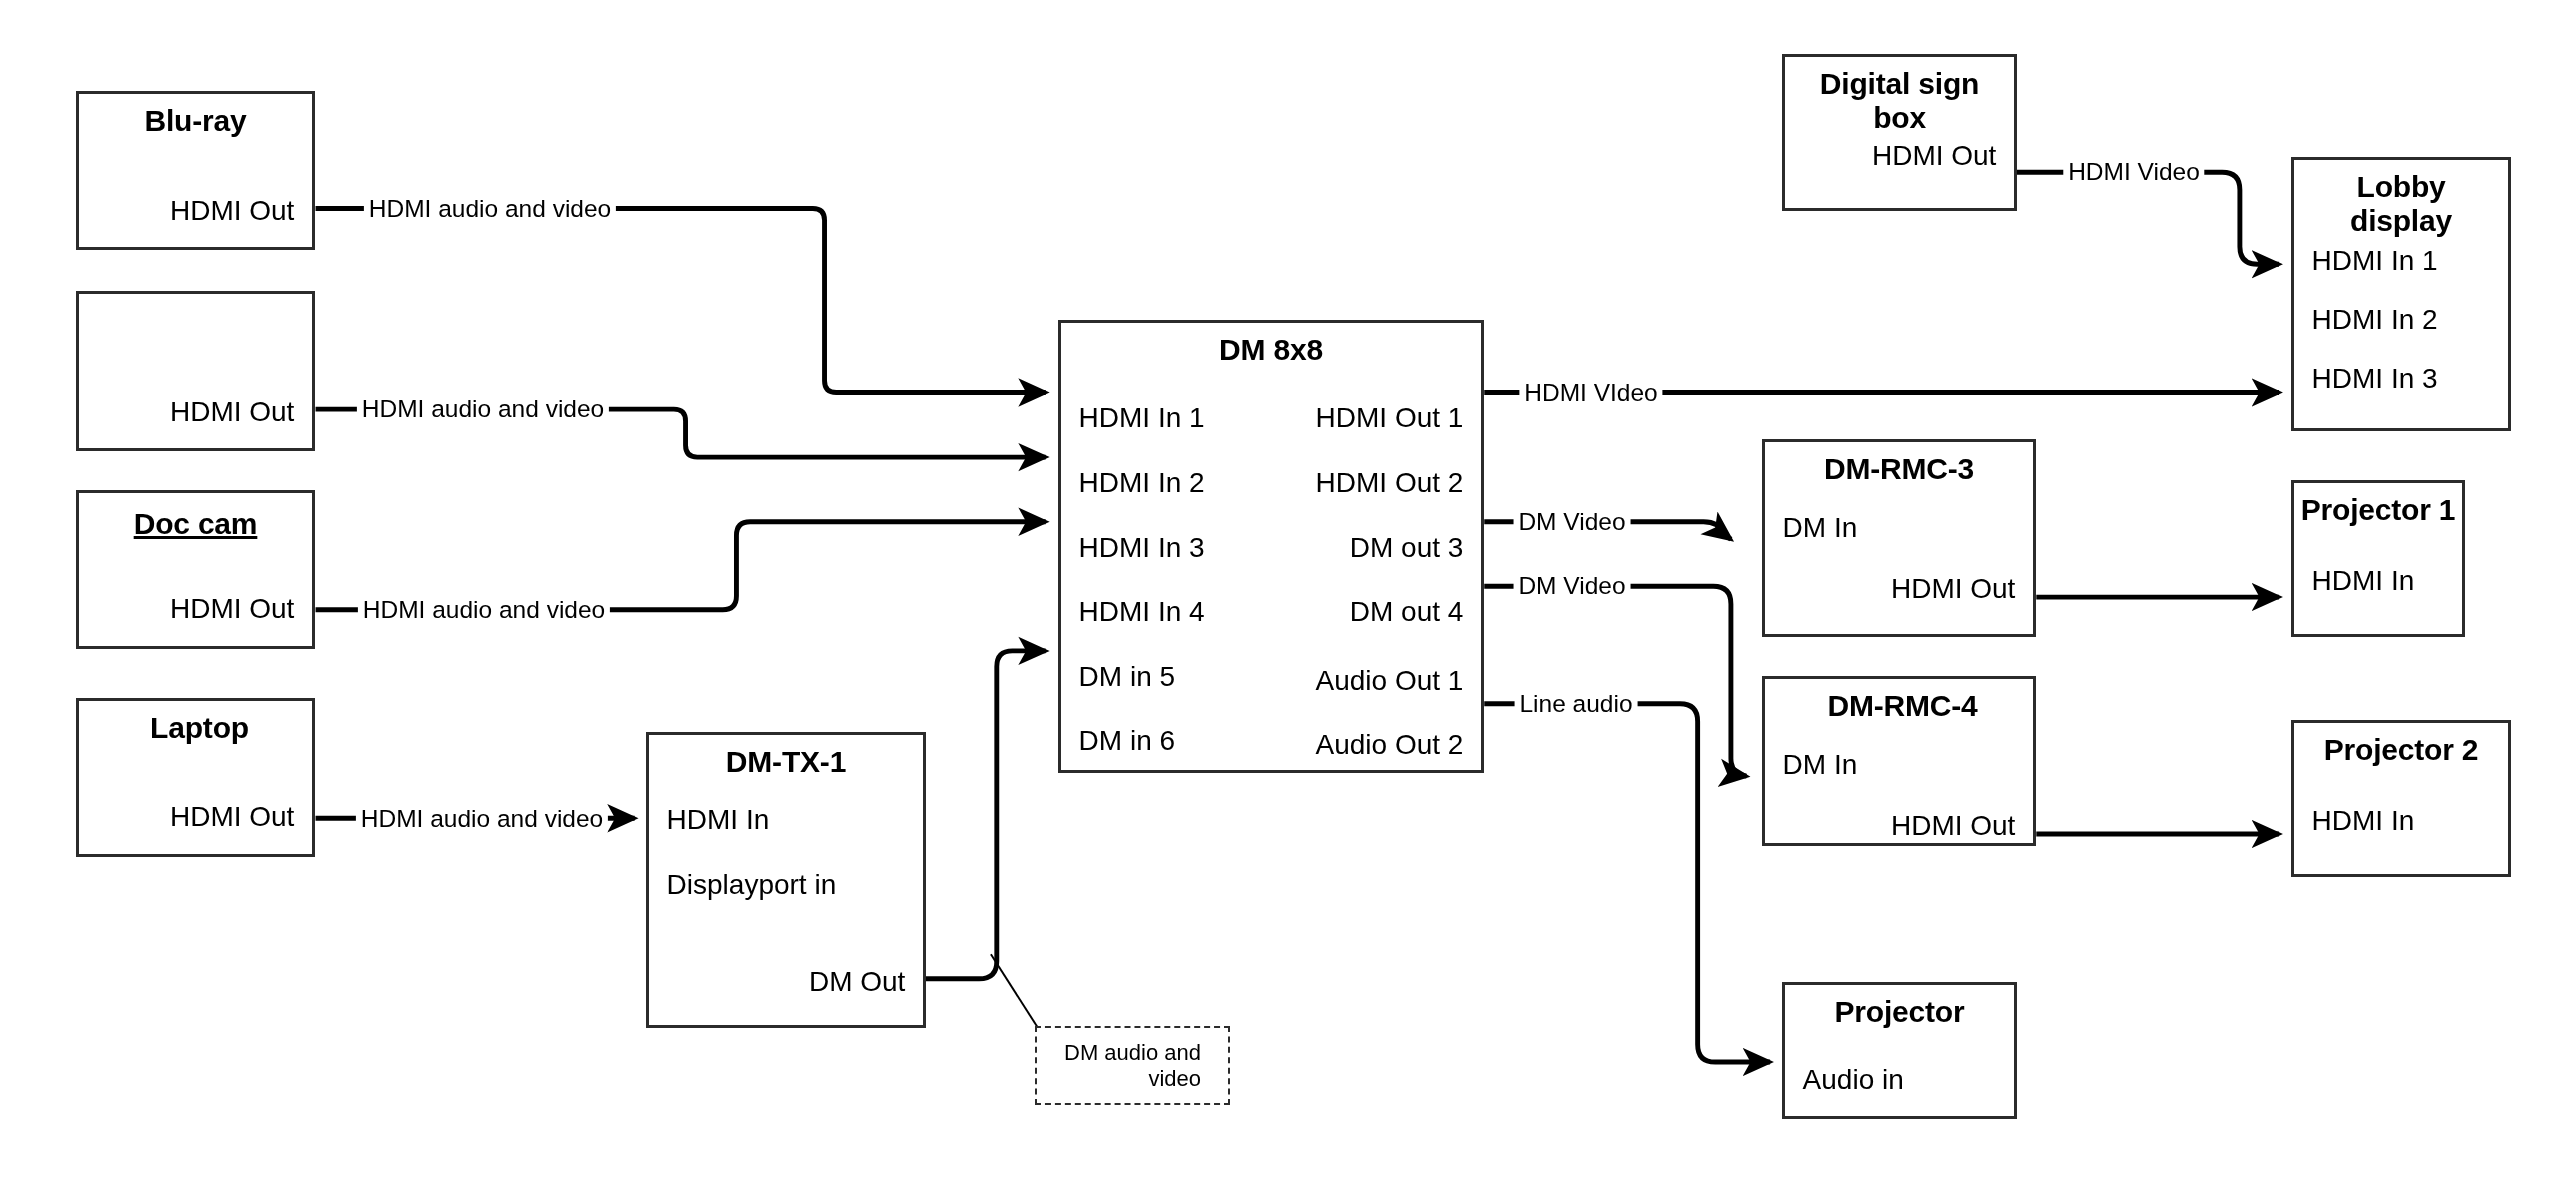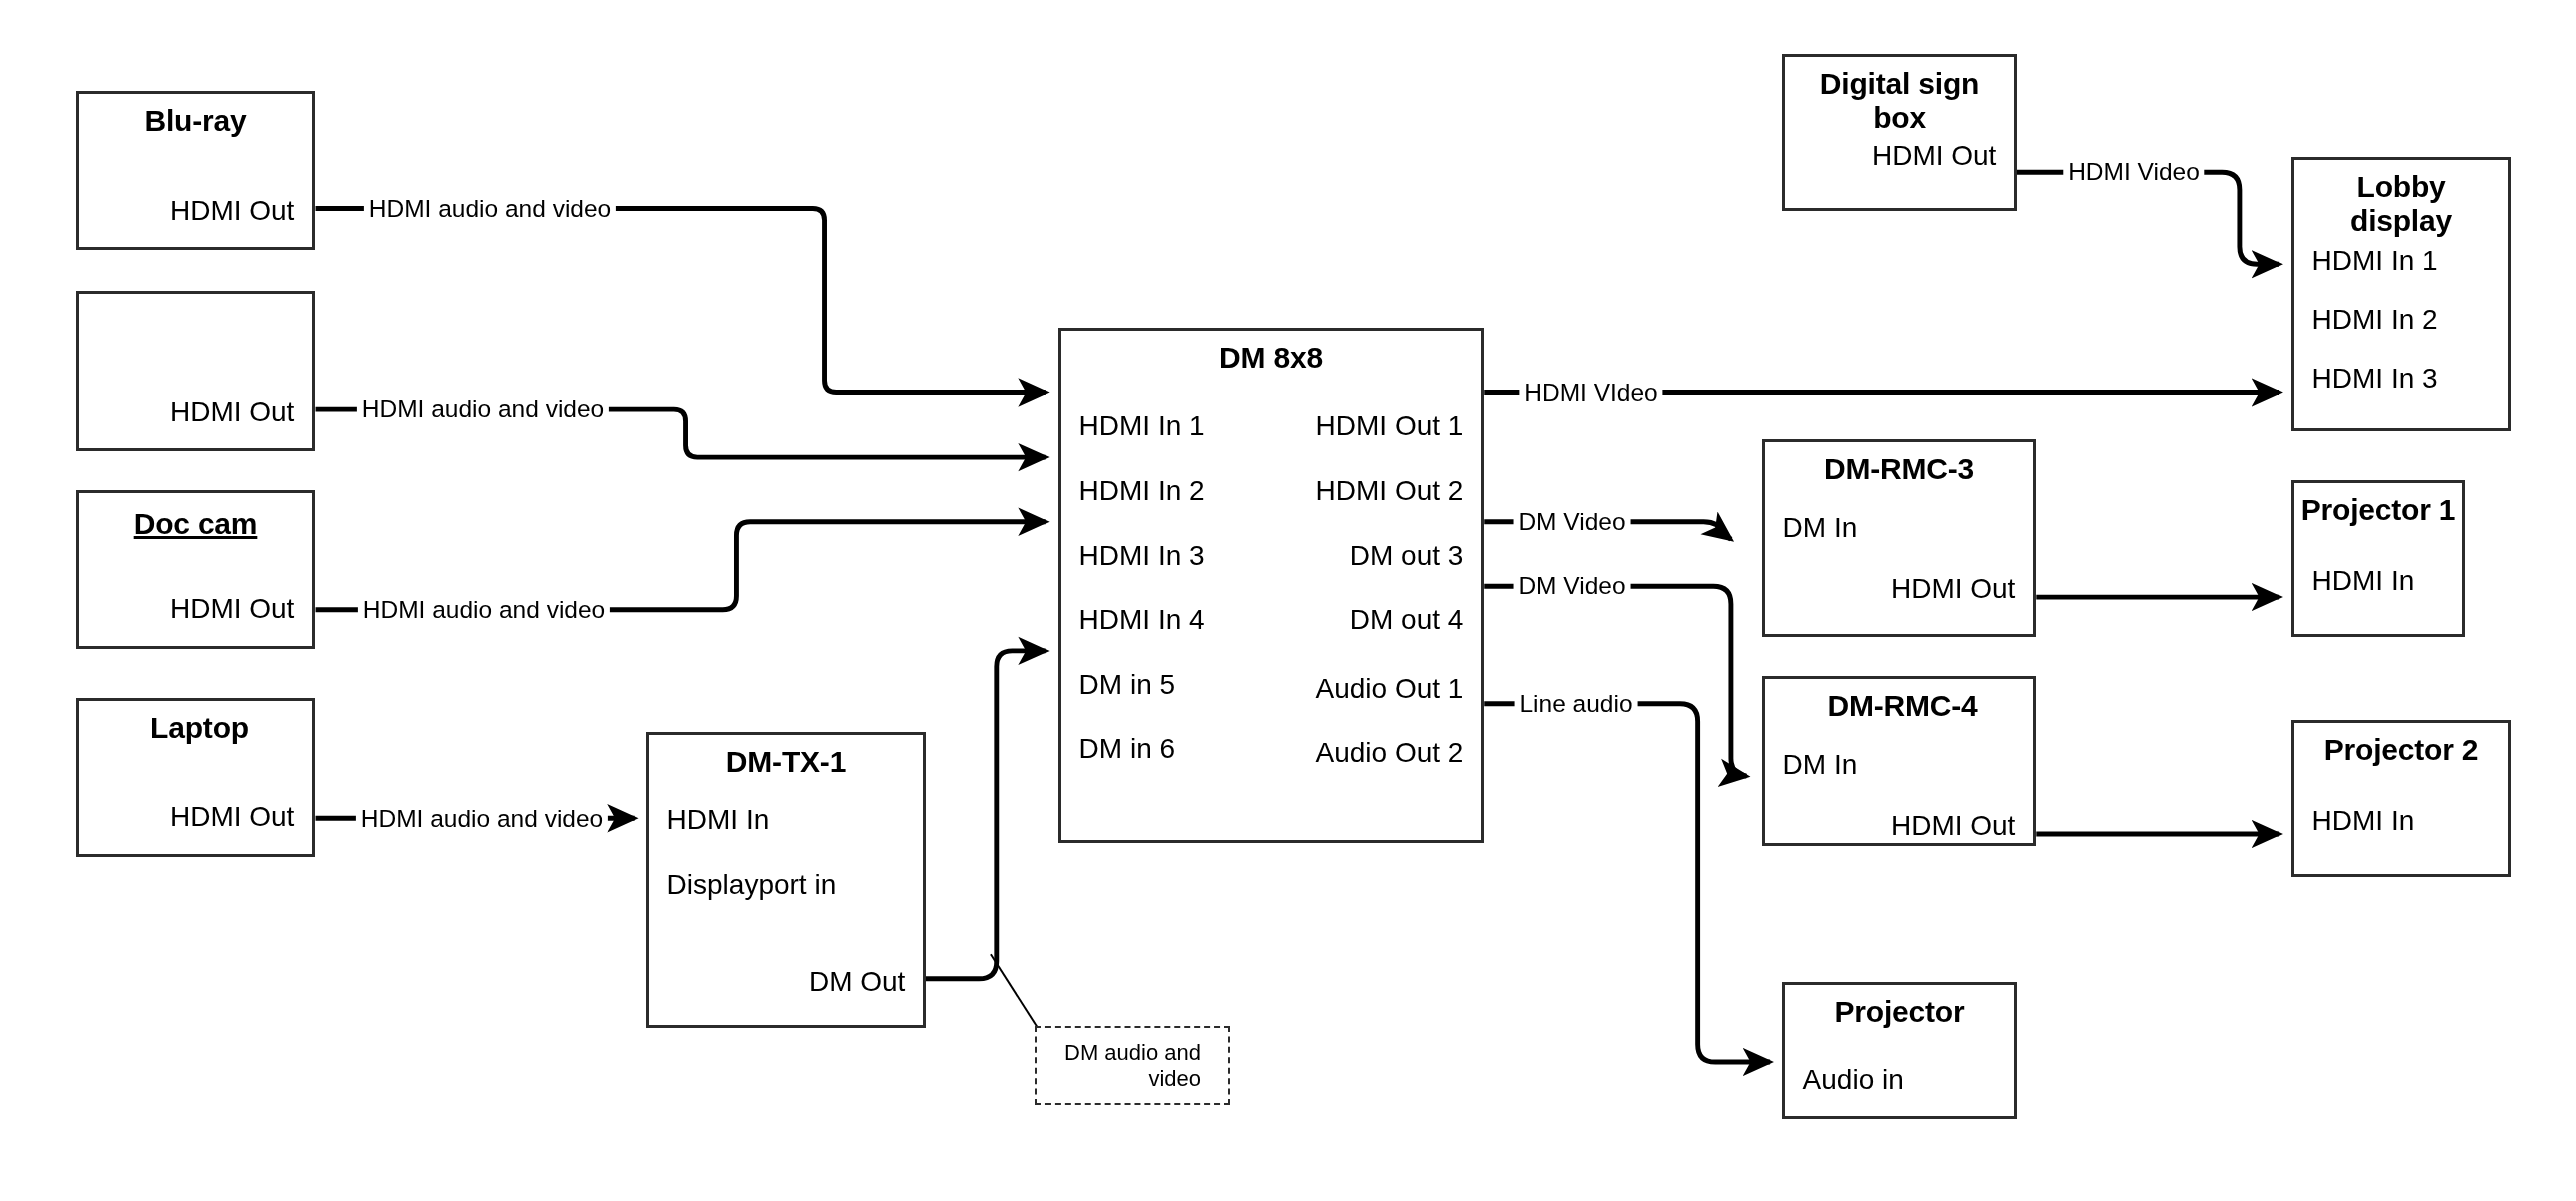--- a/index.html
+++ b/index.html
@@ -129,21 +129,21 @@
       <div class="node" style="left: 76px; top: 698px; width: 239px; height: 159px;">
         <div class="node-title" style="margin-top: 9.8px; padding-left: 8px;">Laptop</div>
         <div class="port right" style="top: 101px;">HDMI Out</div>
       </div>
       <div class="node" style="left: 646px; top: 732px; width: 280px; height: 296px;">
         <div class="node-title" style="margin-top: 9.8px;">DM-TX-1</div>
         <div class="port left" style="top: 70px;">HDMI In</div>
         <div class="port left" style="top: 135px;">Displayport in</div>
         <div class="port right" style="top: 232px;">DM Out</div>
       </div>
-      <div class="node" style="left: 1058px; top: 328px; width: 426px; height: 515px;">
+      <div class="node" style="left: 1058px; top: 320px; width: 426px; height: 453px;">
         <div class="node-title" style="margin-top: 9.8px;">DM 8x8</div>
         <div class="port left" style="top: 80px;">HDMI In 1</div>
         <div class="port left" style="top: 145px;">HDMI In 2</div>
         <div class="port left" style="top: 210px;">HDMI In 3</div>
         <div class="port left" style="top: 274px;">HDMI In 4</div>
         <div class="port left" style="top: 339px;">DM in 5</div>
         <div class="port left" style="top: 403px;">DM in 6</div>
         <div class="port right" style="top: 80px;">HDMI Out 1</div>
         <div class="port right" style="top: 145px;">HDMI Out 2</div>
         <div class="port right" style="top: 210px;">DM out 3</div>

